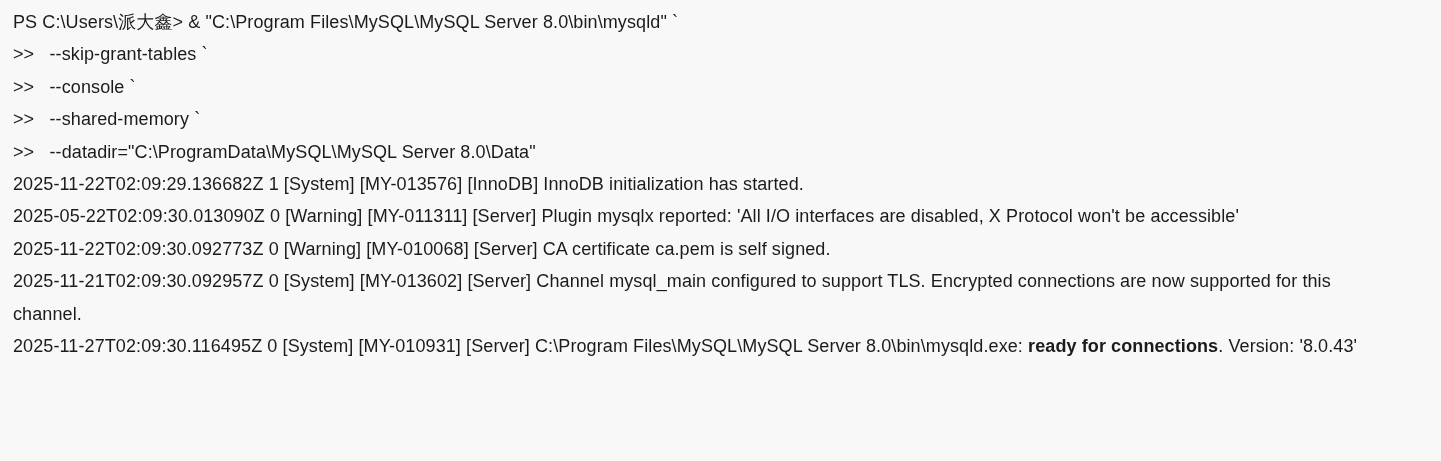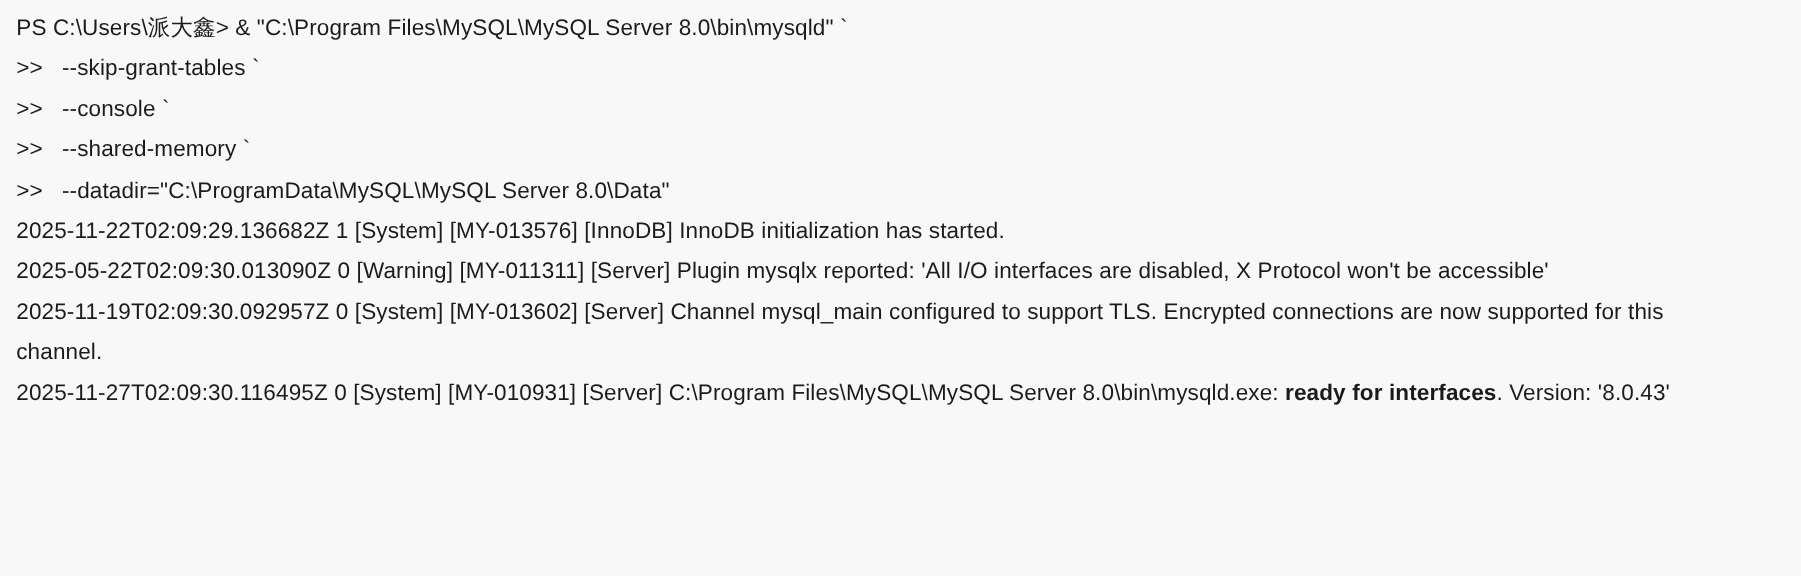--- a/index.html
+++ b/index.html
@@ -34,17 +34,18 @@
 
 <main class="terminal">
   <div id="terminal-output">
       <div class="term-line"><span>PS C:\Users\派大鑫&gt; &amp; "C:\Program Files\MySQL\MySQL Server 8.0\bin\mysqld" `</span></div>
       <div class="term-line"><span>&gt;&gt;   --skip-grant-tables `</span></div>
       <div class="term-line"><span>&gt;&gt;   --console `</span></div>
       <div class="term-line"><span>&gt;&gt;   --shared-memory `</span></div>
       <div class="term-line"><span>&gt;&gt;   --datadir="C:\ProgramData\MySQL\MySQL Server 8.0\Data"</span></div>
       <div class="term-line"><span>2025-11-22T02:09:29.136682Z 1 [System] [MY-013576] [InnoDB] InnoDB initialization has started.</span></div>
       <div class="term-line"><span>2025-05-22T02:09:30.013090Z 0 [Warning] [MY-011311] [Server] Plugin mysqlx reported: 'All I/O interfaces are disabled, X Protocol won't be accessible'</span></div>
-      <div class="term-line"><span>2025-11-19T02:09:30.092957Z 0 [System] [MY-013602] [Server] Channel mysql_main configured to support TLS. Encrypted connections are now supported for this</span></div>
+      <div class="term-line"><span>2025-11-22T02:09:30.092773Z 0 [Warning] [MY-010068] [Server] CA certificate ca.pem is self signed.</span></div>
+      <div class="term-line"><span>2025-11-21T02:09:30.092957Z 0 [System] [MY-013602] [Server] Channel mysql_main configured to support TLS. Encrypted connections are now supported for this</span></div>
       <div class="term-line"><span>channel.</span></div>
-      <div class="term-line"><span>2025-11-27T02:09:30.116495Z 0 [System] [MY-010931] [Server] C:\Program Files\MySQL\MySQL Server 8.0\bin\mysqld.exe: </span><span class="bold-seg">ready for interfaces</span><span>. Version: '8.0.43'</span></div>
+      <div class="term-line"><span>2025-11-27T02:09:30.116495Z 0 [System] [MY-010931] [Server] C:\Program Files\MySQL\MySQL Server 8.0\bin\mysqld.exe: </span><span class="bold-seg">ready for connections</span><span>. Version: '8.0.43'</span></div>
     </div>
 </main>
 
 </body></html>

